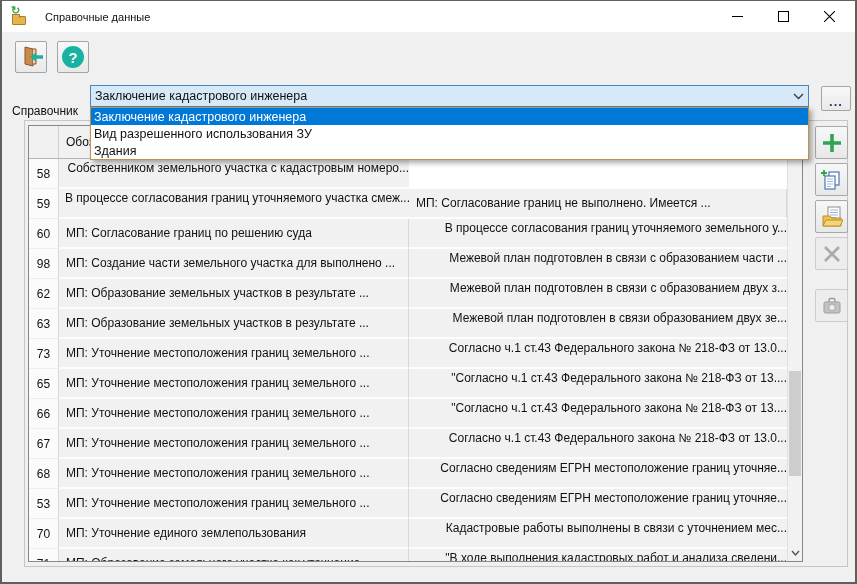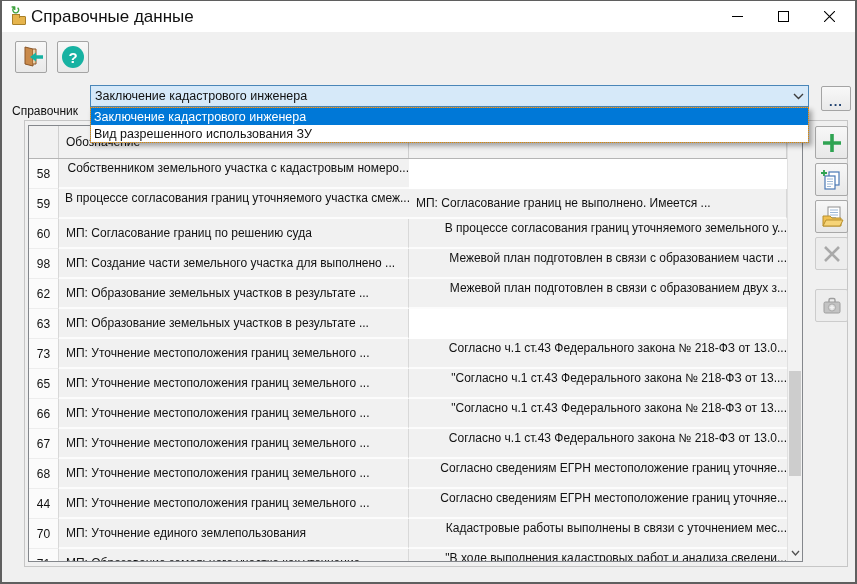--- a/index.html
+++ b/index.html
@@ -8,21 +8,21 @@
     position:relative;width:857px;height:584px;background:#f0f0f0;
     border:2px solid #5f5f5f;border-top-width:1px;overflow:hidden;
     font-family:"Liberation Sans",sans-serif;color:#111;
   }
   
   .titlebar{position:absolute;left:0;top:0;right:0;height:31px;background:#fff;display:flex;align-items:center;}
   .app-icon{position:relative;width:18px;height:16px;margin-left:9px;}
   .app-icon .folder{position:absolute;left:1px;bottom:0;width:14px;height:9px;background:#e6b44c;border:1px solid #a8802a;border-radius:1px;}
   .app-icon .folder:before{content:"";position:absolute;left:-1px;top:-3px;width:6px;height:3px;background:#e6b44c;border:1px solid #a8802a;border-bottom:none;}
   .app-icon .sync{position:absolute;left:0;top:-4px;font-size:11px;line-height:11px;color:#3fa23f;font-weight:bold;}
-  .title-text{margin-left:2px;font-size:17px;}
+  .title-text{margin-left:16px;font-size:11px;}
   .win-controls{position:absolute;right:3px;top:0;height:31px;display:flex;}
   .win-btn{width:46px;height:31px;display:flex;align-items:center;justify-content:center;background:transparent;}
   
   .tb-btn{position:absolute;top:40px;width:32px;height:32px;background:linear-gradient(#f8f8f8,#e9e9e9);
     border:1px solid #a4a4a4;border-radius:2px;display:flex;align-items:center;justify-content:center;padding:0;}
   #btn-exit{left:13px;}
   #btn-help{left:55px;}
   
   .combo-label{position:absolute;left:10px;top:103px;font-size:12px;}
   .combobox{position:absolute;left:88px;top:84px;width:719px;height:22px;background:#d6e9f9;
@@ -139,20 +139,21 @@
     <div class="cell c2">Межевой план подготовлен в связи с образованием части ...</div>
   </div>
           <div class="trow">
     <div class="cell num">62</div>
     <div class="cell c1">МП: Образование земельных участков в результате ...</div>
     <div class="cell c2">Межевой план подготовлен в связи с образованием двух з...</div>
   </div>
           <div class="trow">
     <div class="cell num">63</div>
     <div class="cell c1">МП: Образование земельных участков в результате ...</div>
+    <div class="cell c2">Межевой план подготовлен в связи образованием двух зе...</div>
   </div>
           <div class="trow">
     <div class="cell num">73</div>
     <div class="cell c1">МП: Уточнение местоположения границ земельного ...</div>
     <div class="cell c2">Согласно ч.1 ст.43 Федерального закона № 218-ФЗ от 13.0...</div>
   </div>
           <div class="trow">
     <div class="cell num">65</div>
     <div class="cell c1">МП: Уточнение местоположения границ земельного ...</div>
     <div class="cell c2">"Согласно ч.1 ст.43 Федерального закона № 218-ФЗ от 13....</div>
@@ -166,21 +167,21 @@
     <div class="cell num">67</div>
     <div class="cell c1">МП: Уточнение местоположения границ земельного ...</div>
     <div class="cell c2">Согласно ч.1 ст.43 Федерального закона № 218-ФЗ от 13.0...</div>
   </div>
           <div class="trow">
     <div class="cell num">68</div>
     <div class="cell c1">МП: Уточнение местоположения границ земельного ...</div>
     <div class="cell c2">Согласно сведениям ЕГРН местоположение границ уточняе...</div>
   </div>
           <div class="trow">
-    <div class="cell num">44</div>
+    <div class="cell num">53</div>
     <div class="cell c1">МП: Уточнение местоположения границ земельного ...</div>
     <div class="cell c2">Согласно сведениям ЕГРН местоположение границ уточняе...</div>
   </div>
           <div class="trow">
     <div class="cell num">70</div>
     <div class="cell c1">МП: Уточнение единого землепользования</div>
     <div class="cell c2">Кадастровые работы выполнены в связи с уточнением мес...</div>
   </div>
           <div class="trow">
     <div class="cell num">71</div>
@@ -235,15 +236,16 @@
         <path d="M9 8 V6 a1.5 1.5 0 0 1 1.5-1.5 h3 A1.5 1.5 0 0 1 15 6 v2" fill="none" stroke="#9e9e9e" stroke-width="1.4"></path>
         <circle cx="12" cy="13.5" r="3.6" fill="#d9d9d9" stroke="#aaaaaa"></circle>
         <path d="M12 11.3 v4.4 M9.8 13.5 h4.4" stroke="#f2f2f2" stroke-width="1.4"></path>
       </svg>
     </button>
   </div>
 
   <div class="dropdown" id="dropdown">
       <div class="opt selected">Заключение кадастрового инженера</div>
       <div class="opt">Вид разрешенного использования ЗУ</div>
+      <div class="opt">Здания</div>
     </div>
 
 </div>
 
 </body></html>

